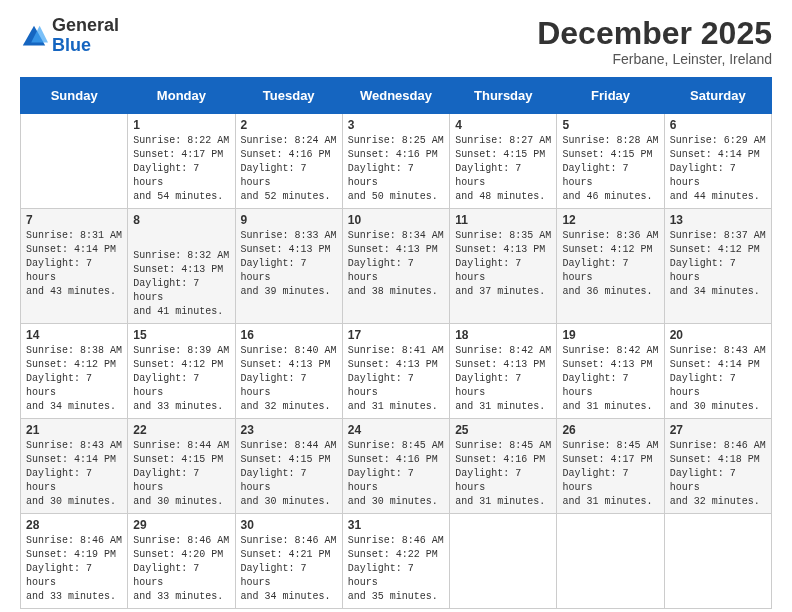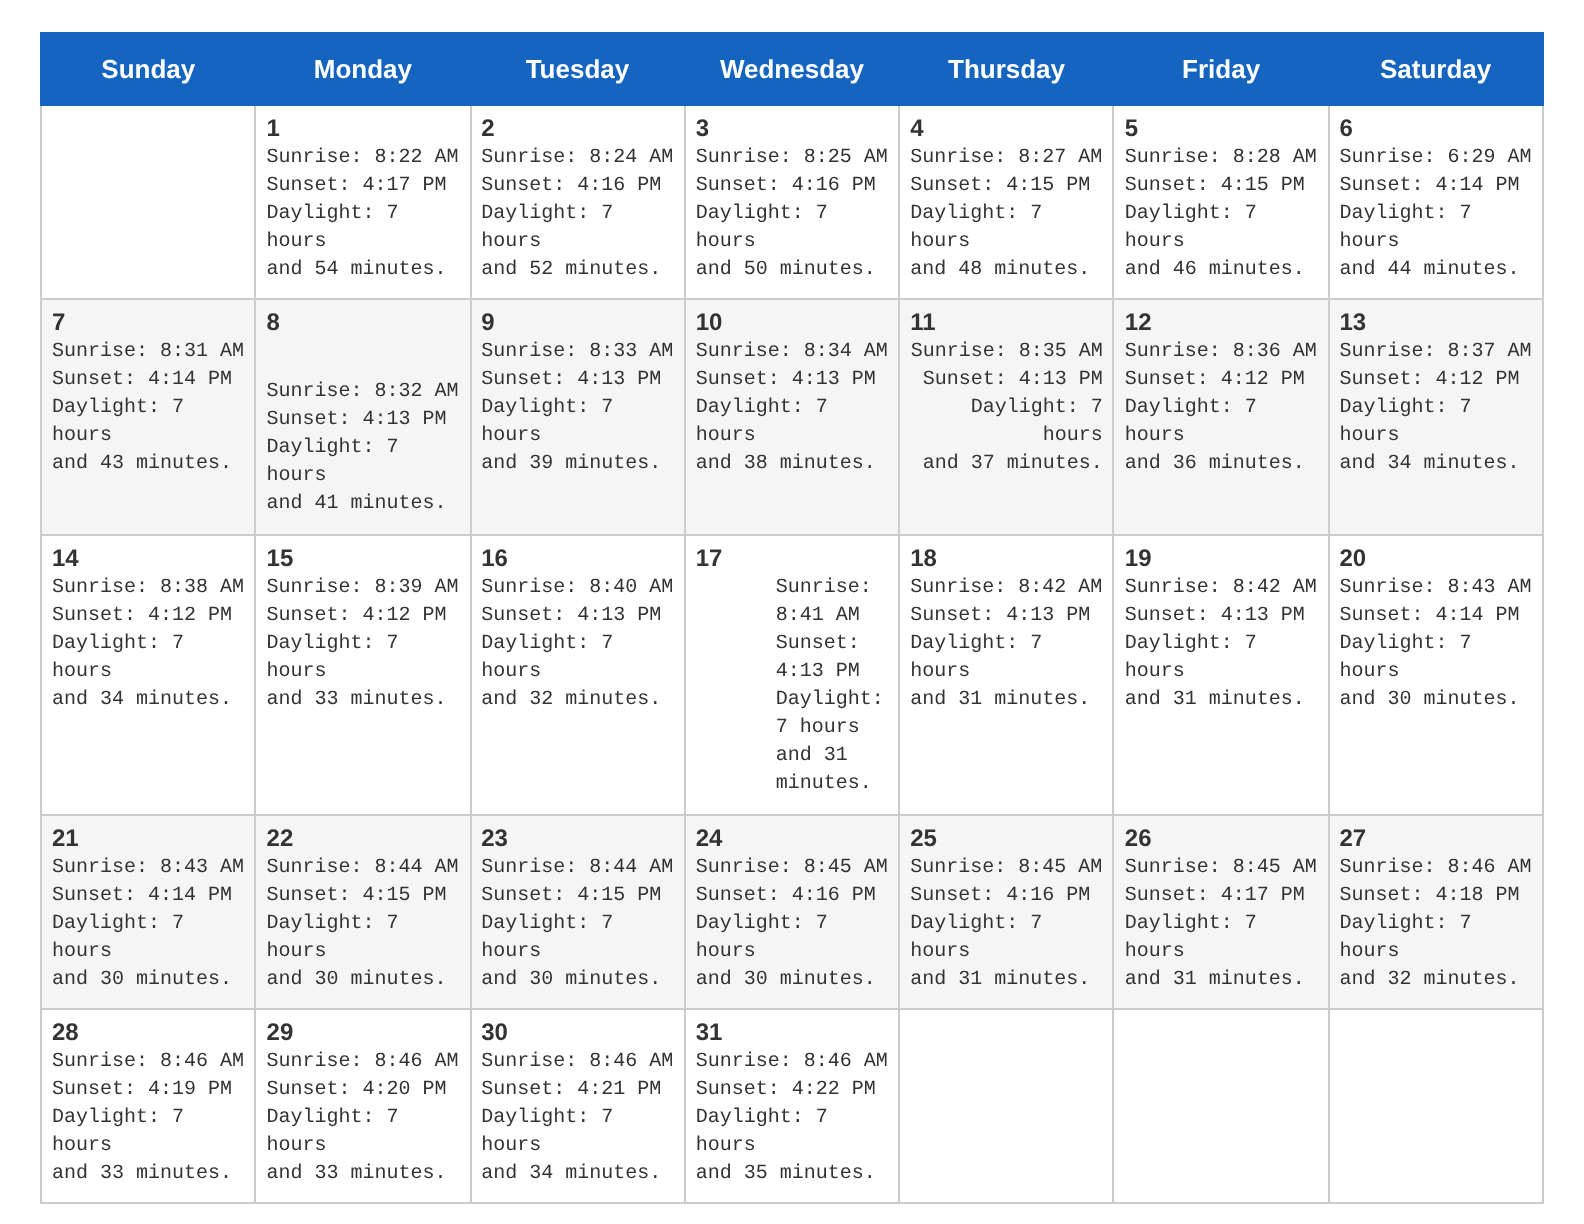--- a/index.html
+++ b/index.html
@@ -96,20 +96,36 @@
       background: #f9f9f9;
     }
     tr:nth-child(odd) td { background: #ffffff; }
     tr:nth-child(even) td { background: #f5f5f5; }
     .calendar thead tr th { background: #1565c0; }
   </style>
 </head>
 <body>
 
 <div class="page">
+  <div class="header">
+    <div class="logo">
+      <svg class="logo-icon" viewBox="0 0 40 40">
+        <polygon points="20,4 36,32 4,32" fill="#1565c0"></polygon>
+        <polygon points="28,4 40,28 16,28" fill="#42a5f5" opacity="0.7"></polygon>
+      </svg>
+      <div class="logo-text">
+        <span class="logo-general">General</span>
+        <span class="logo-blue">Blue</span>
+      </div>
+    </div>
+    <div class="title-block">
+      <div class="month-title">December 2025</div>
+      <div class="subtitle">Ferbane, Leinster, Ireland</div>
+    </div>
+  </div>
 
   <table class="calendar">
     <thead>
       <tr>
       <th>Sunday</th>
           <th>Monday</th>
           <th>Tuesday</th>
           <th>Wednesday</th>
           <th>Thursday</th>
           <th>Friday</th>
@@ -186,21 +202,21 @@
           </td>
           <td>
             <span class="day-num">10</span>
             <div class="day-info" style="white-space: pre-line;">Sunrise: 8:34 AM
 Sunset: 4:13 PM
 Daylight: 7 hours
 and 38 minutes.</div>
           </td>
           <td>
             <span class="day-num">11</span>
-            <div class="day-info" style="white-space: pre-line; text-align: right;">Sunrise: 8:35 AM
+            <div class="day-info" style="white-space: pre-line;">Sunrise: 8:35 AM
 Sunset: 4:13 PM
 Daylight: 7 hours
 and 37 minutes.</div>
           </td>
           <td>
             <span class="day-num">12</span>
             <div class="day-info" style="white-space: pre-line;">Sunrise: 8:36 AM
 Sunset: 4:12 PM
 Daylight: 7 hours
 and 36 minutes.</div>
@@ -230,21 +246,21 @@
           </td>
           <td>
             <span class="day-num">16</span>
             <div class="day-info" style="white-space: pre-line;">Sunrise: 8:40 AM
 Sunset: 4:13 PM
 Daylight: 7 hours
 and 32 minutes.</div>
           </td>
           <td>
             <span class="day-num">17</span>
-            <div class="day-info" style="white-space: pre-line; margin-left: 40px;">Sunrise: 8:41 AM
+            <div class="day-info" style="white-space: pre-line;">Sunrise: 8:41 AM
 Sunset: 4:13 PM
 Daylight: 7 hours
 and 31 minutes.</div>
           </td>
           <td>
             <span class="day-num">18</span>
             <div class="day-info" style="white-space: pre-line;">Sunrise: 8:42 AM
 Sunset: 4:13 PM
 Daylight: 7 hours
 and 31 minutes.</div>

